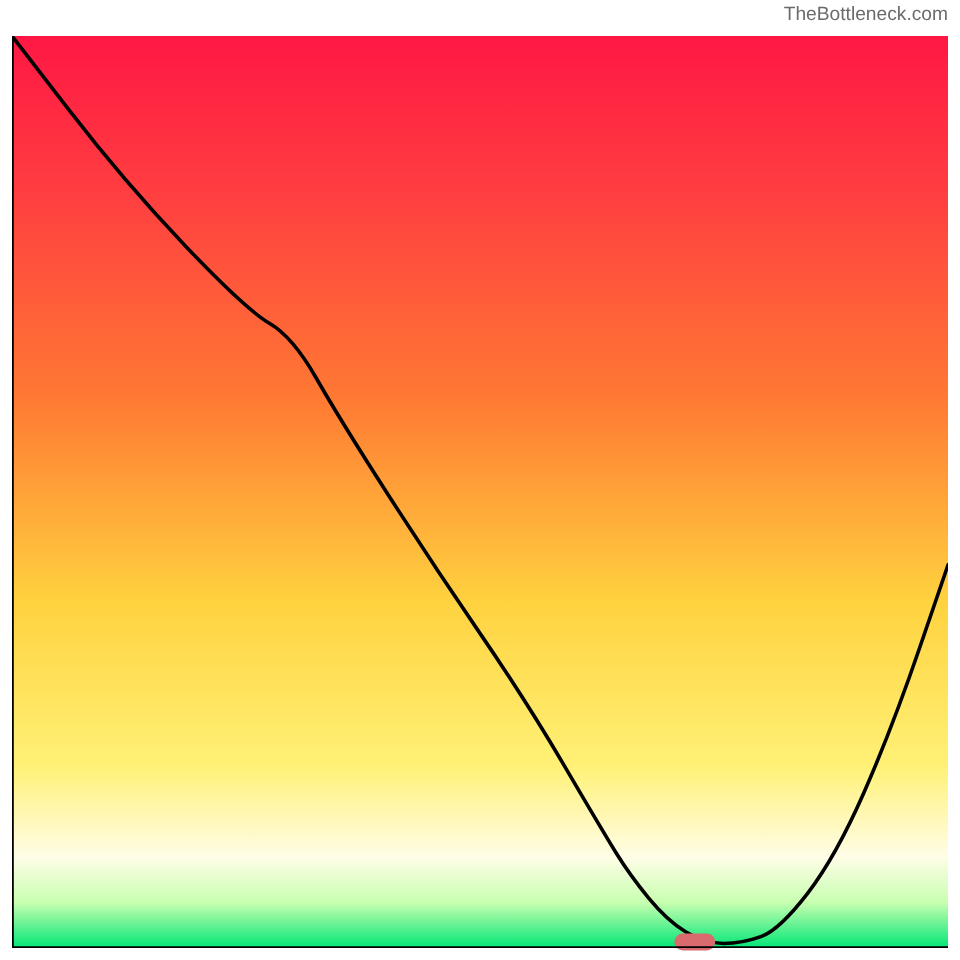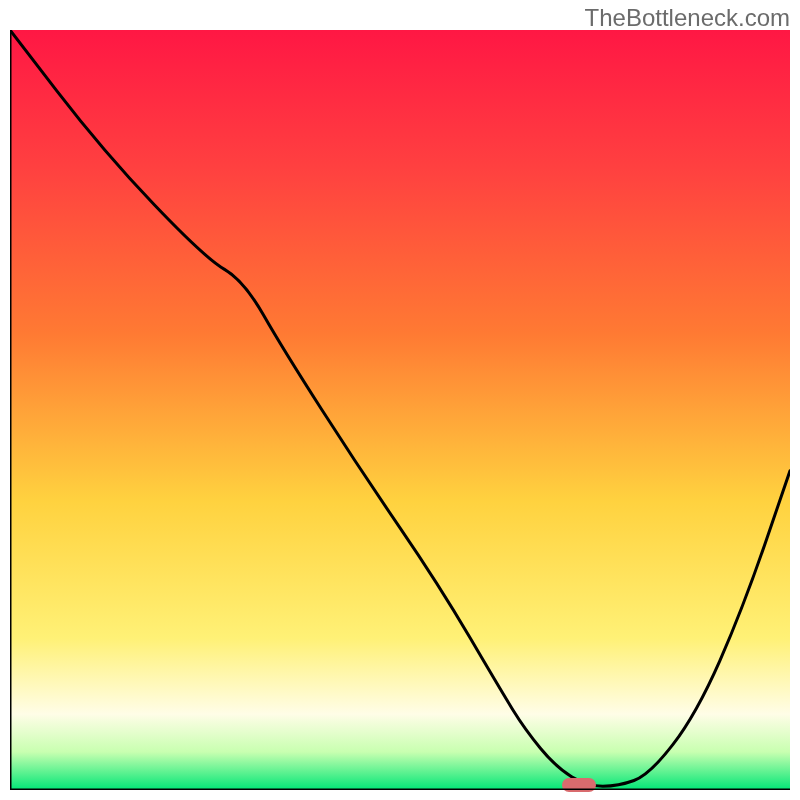--- a/index.html
+++ b/index.html
@@ -7,21 +7,21 @@
   .chart-container {
     position: relative;
     width: 800px;
     height: 800px;
   }
   .watermark {
     position: absolute;
     top: 4px;
     right: 10px;
     font-family: Arial, Helvetica, sans-serif;
-    font-size: 24px;
+    font-size: 16px;
     color: #6b6b6b;
     z-index: 10;
   }
   .plot-area {
     position: absolute;
     left: 10px;
     top: 30px;
     width: 780px;
     height: 760px;
   }

